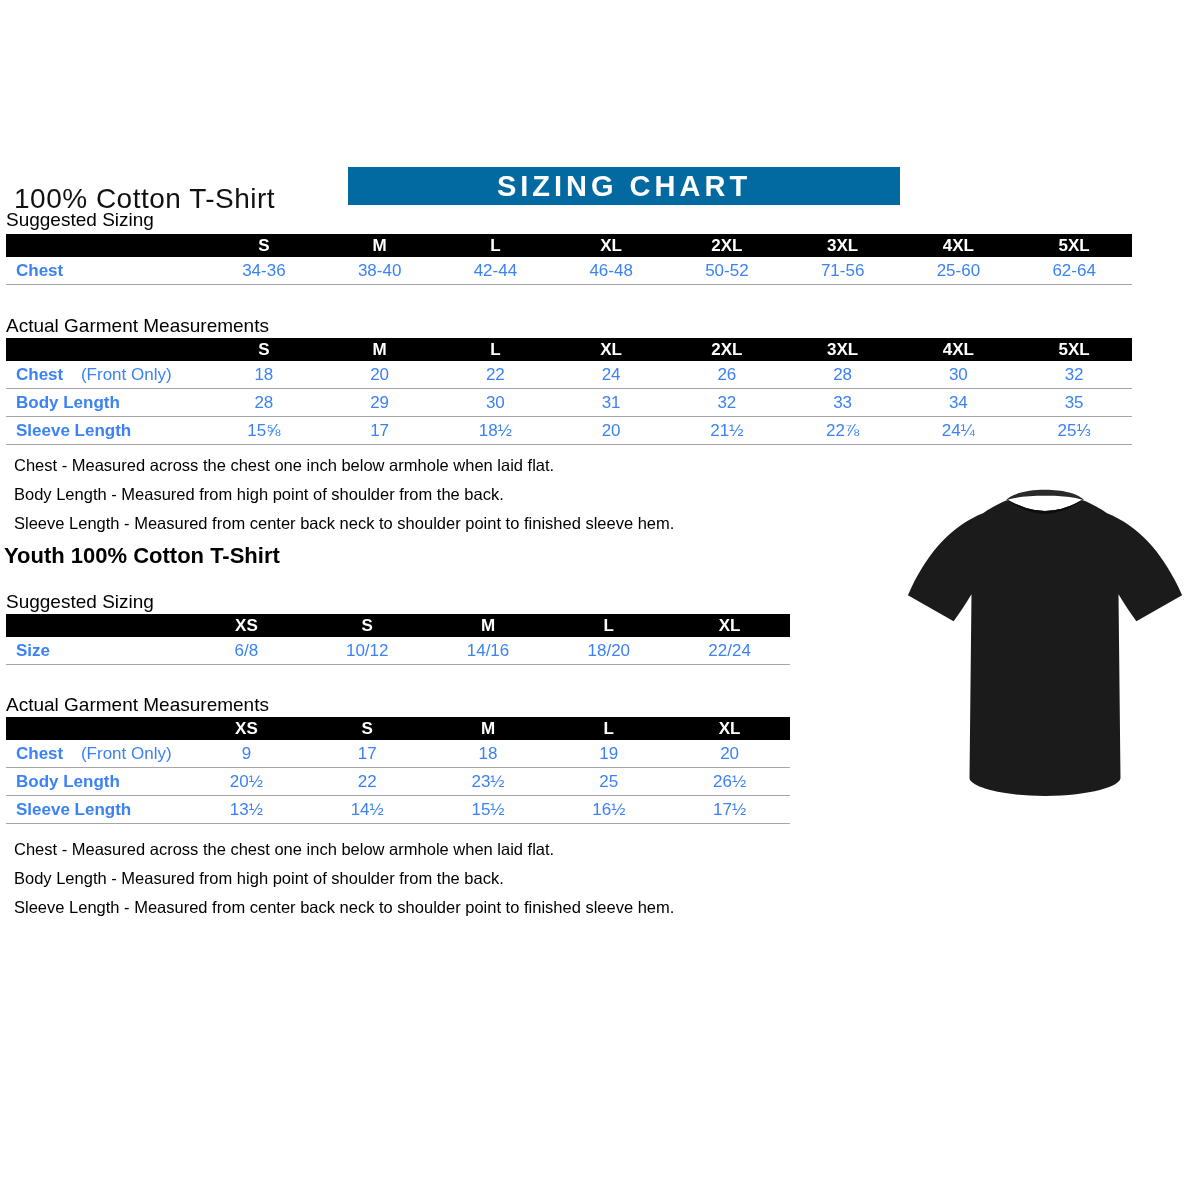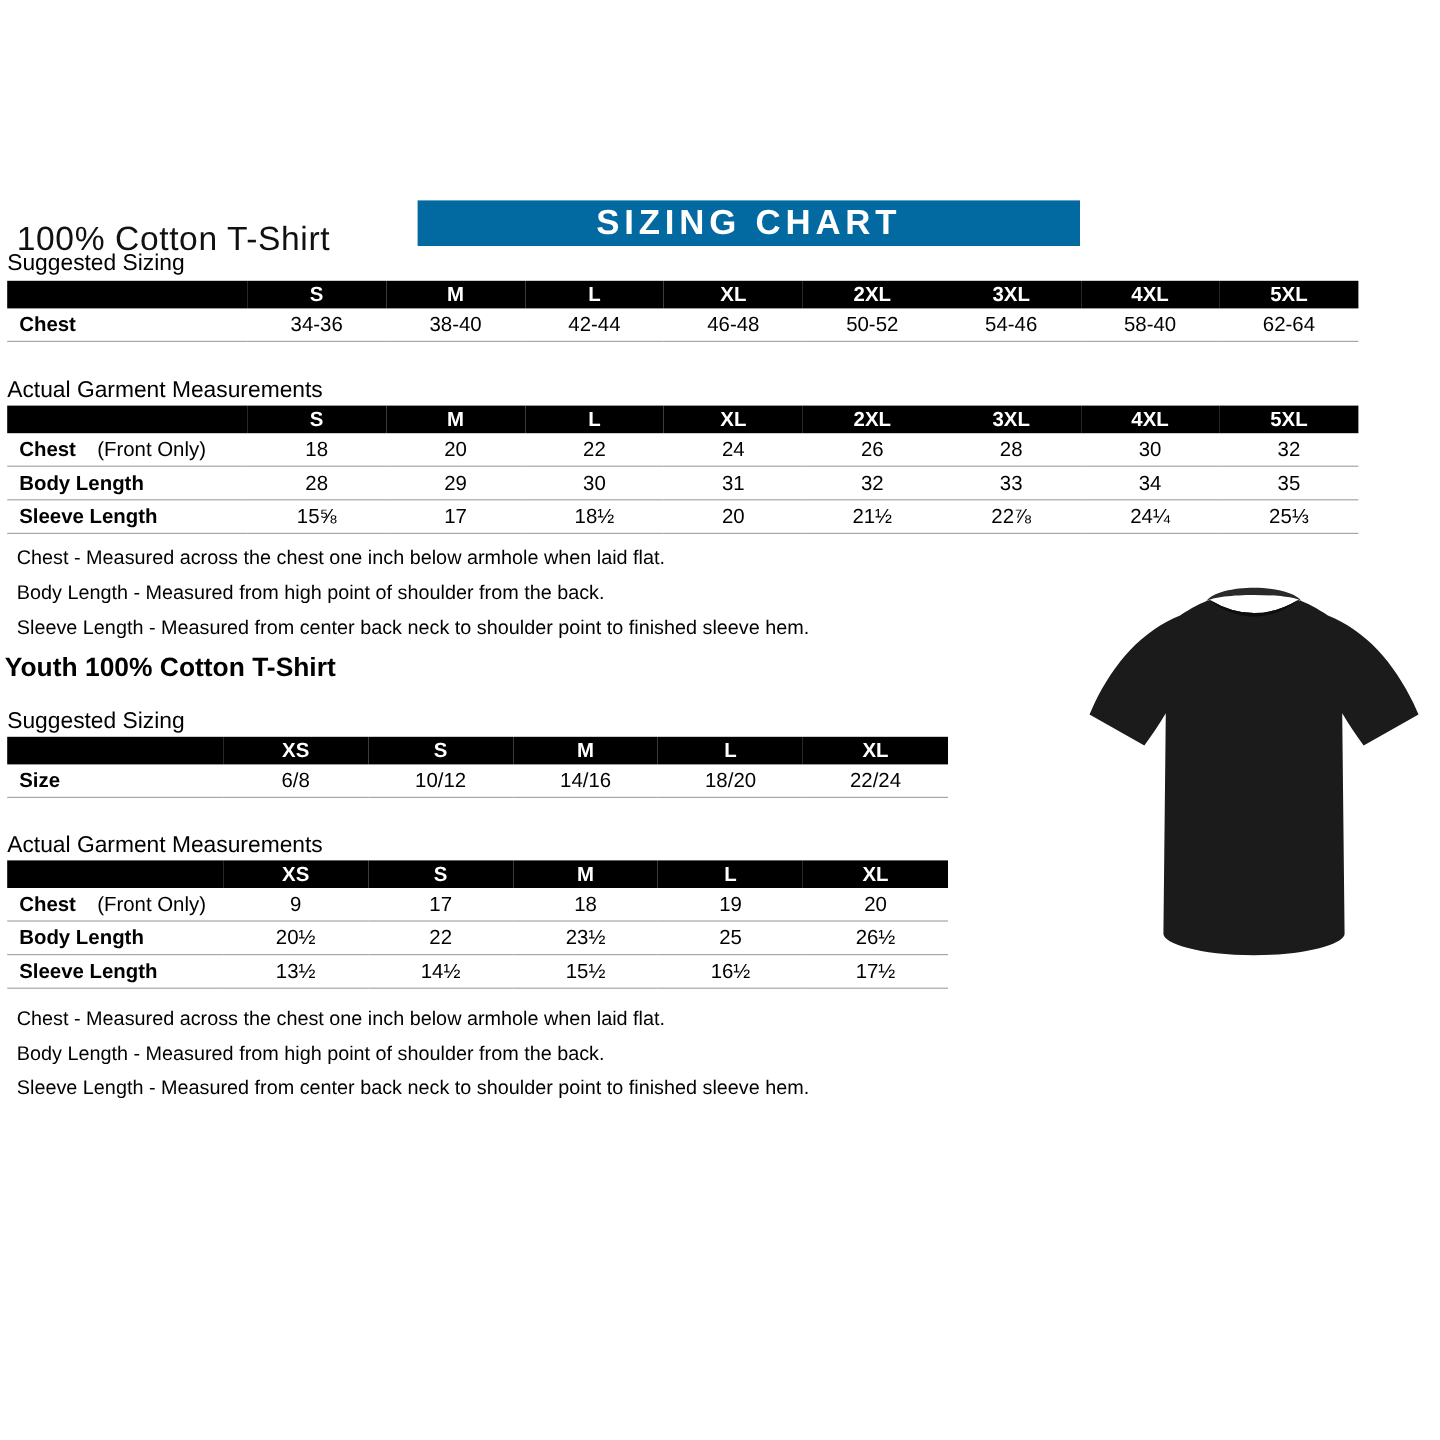--- a/index.html
+++ b/index.html
@@ -20,21 +20,21 @@
     position:absolute;font-size:19px;line-height:20px;color:#000;
   }
   .size-table{
     position:absolute;border-collapse:collapse;table-layout:fixed;
   }
   .size-table th{
     background:#000;color:#fff;font-weight:bold;font-size:17px;
     height:23px;padding:0;text-align:center;
   }
   .size-table td{
-    font-size:17px;height:27px;padding:0;text-align:center;color:#000000;
+    font-size:17px;height:27px;padding:0;text-align:center;color:#3b82f6;
   }
   .size-table tbody tr{border-bottom:1px solid #a6a6a6;}
   .size-table td.row-label{text-align:left;padding-left:10px;}
   .size-table td.row-label .lbl{font-weight:bold;}
   .size-table td.row-label .suffix{font-weight:normal;padding-left:13px;}
   .notes{position:absolute;width:820px;}
   .notes p{margin:0 0 10px 0;font-size:16.5px;line-height:19px;color:#000;}
   .youth-title{
     position:absolute;left:4px;top:522px;font-size:22px;line-height:32px;
     font-weight:bold;color:#000;
@@ -78,22 +78,22 @@
         </tr>
       </thead>
       <tbody>
         <tr>
           <td class="row-label"><span class="lbl">Chest</span></td>
           <td>34-36</td>
           <td>38-40</td>
           <td>42-44</td>
           <td>46-48</td>
           <td>50-52</td>
-          <td>54-46</td>
-          <td>58-40</td>
+          <td>71-56</td>
+          <td>25-60</td>
           <td>62-64</td>
         </tr>
       </tbody>
     </table>
 
   <div class="section-label" style="left:6px;top:316px;">Actual Garment Measurements</div>
 
   <table class="size-table" style="left:6px;top:338px;width:1126px;">
       <colgroup>
         <col style="width: 200px;">

